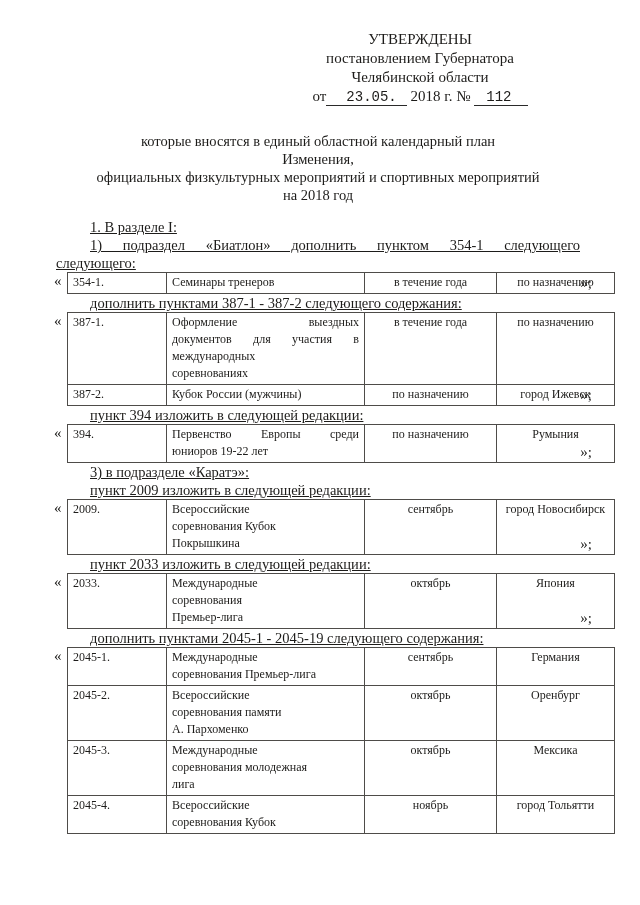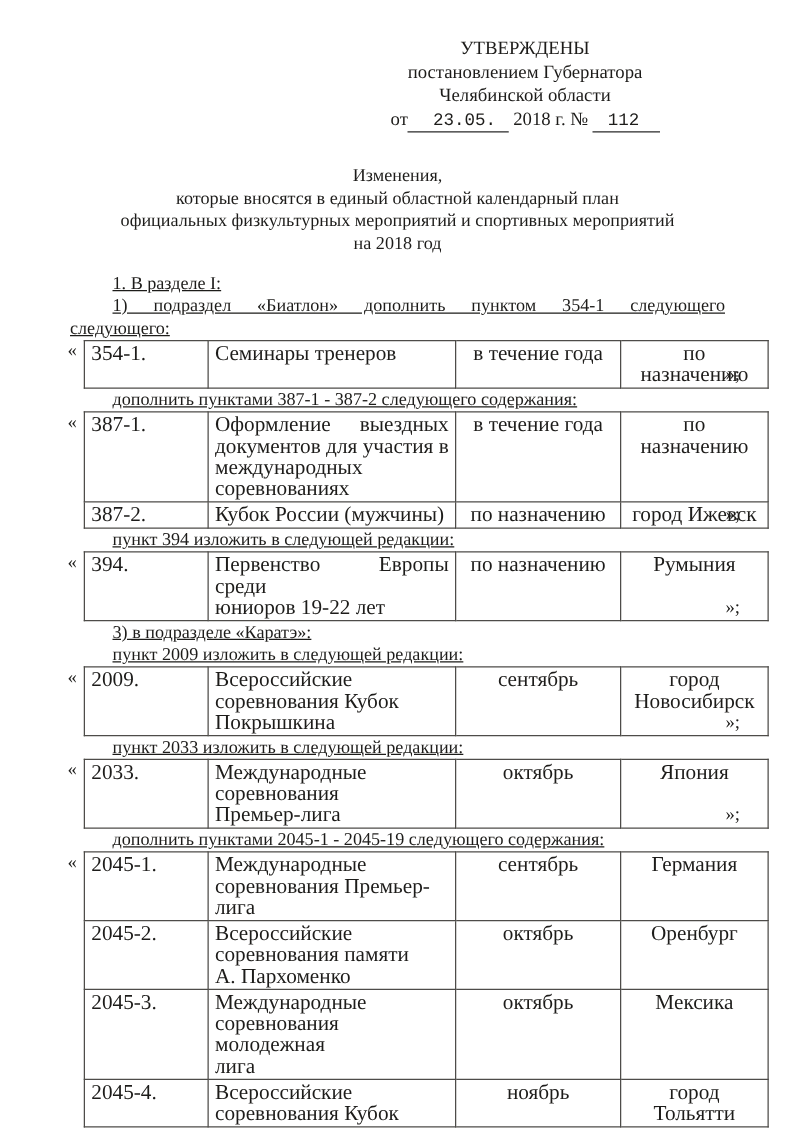--- a/index.html
+++ b/index.html
@@ -60,21 +60,21 @@
   
   .tblwrap{
     position:relative;
     margin-left:11px;
     width:503px;
   }
   table.amend{
     border-collapse:collapse;
     table-layout:fixed;
     width:503px;
-    font-size:17px;
+    font-size:12px;
     line-height:17px;
   }
   table.amend td{
     border:1px solid #4e4c49;
     padding:1px 5px 2px 5px;
     vertical-align:top;
   }
   td.c-num{width:88px;}
   td.c-name{width:187px;}
   td.c-date{width:121px;text-align:center;padding-left:2px;padding-right:2px;}
@@ -99,22 +99,22 @@
 <div class="doc">
 
   <div class="stamp">
     <div>УТВЕРЖДЕНЫ</div>
     <div>постановлением Губернатора</div>
     <div>Челябинской области</div>
     <div class="dateline"><span>от</span><span class="useg date">23.05.</span> <span>2018 г. №</span> <span class="useg num">112</span></div>
   </div>
 
   <div class="title">
+    <div>которые вносятся в единый областной календарный план</div>
     <div>Изменения,</div>
-    <div>которые вносятся в единый областной календарный план</div>
     <div>официальных физкультурных мероприятий и спортивных мероприятий</div>
     <div>на 2018 год</div>
   </div>
 
   <p class="para first">1. В разделе I:</p>
 
   <p class="para"><span class="jline ind">1) подраздел «Биатлон» дополнить пунктом 354-1 следующего</span><span>следующего:</span></p>
 
   <div class="tblwrap">
     <span class="q-open">«</span>

